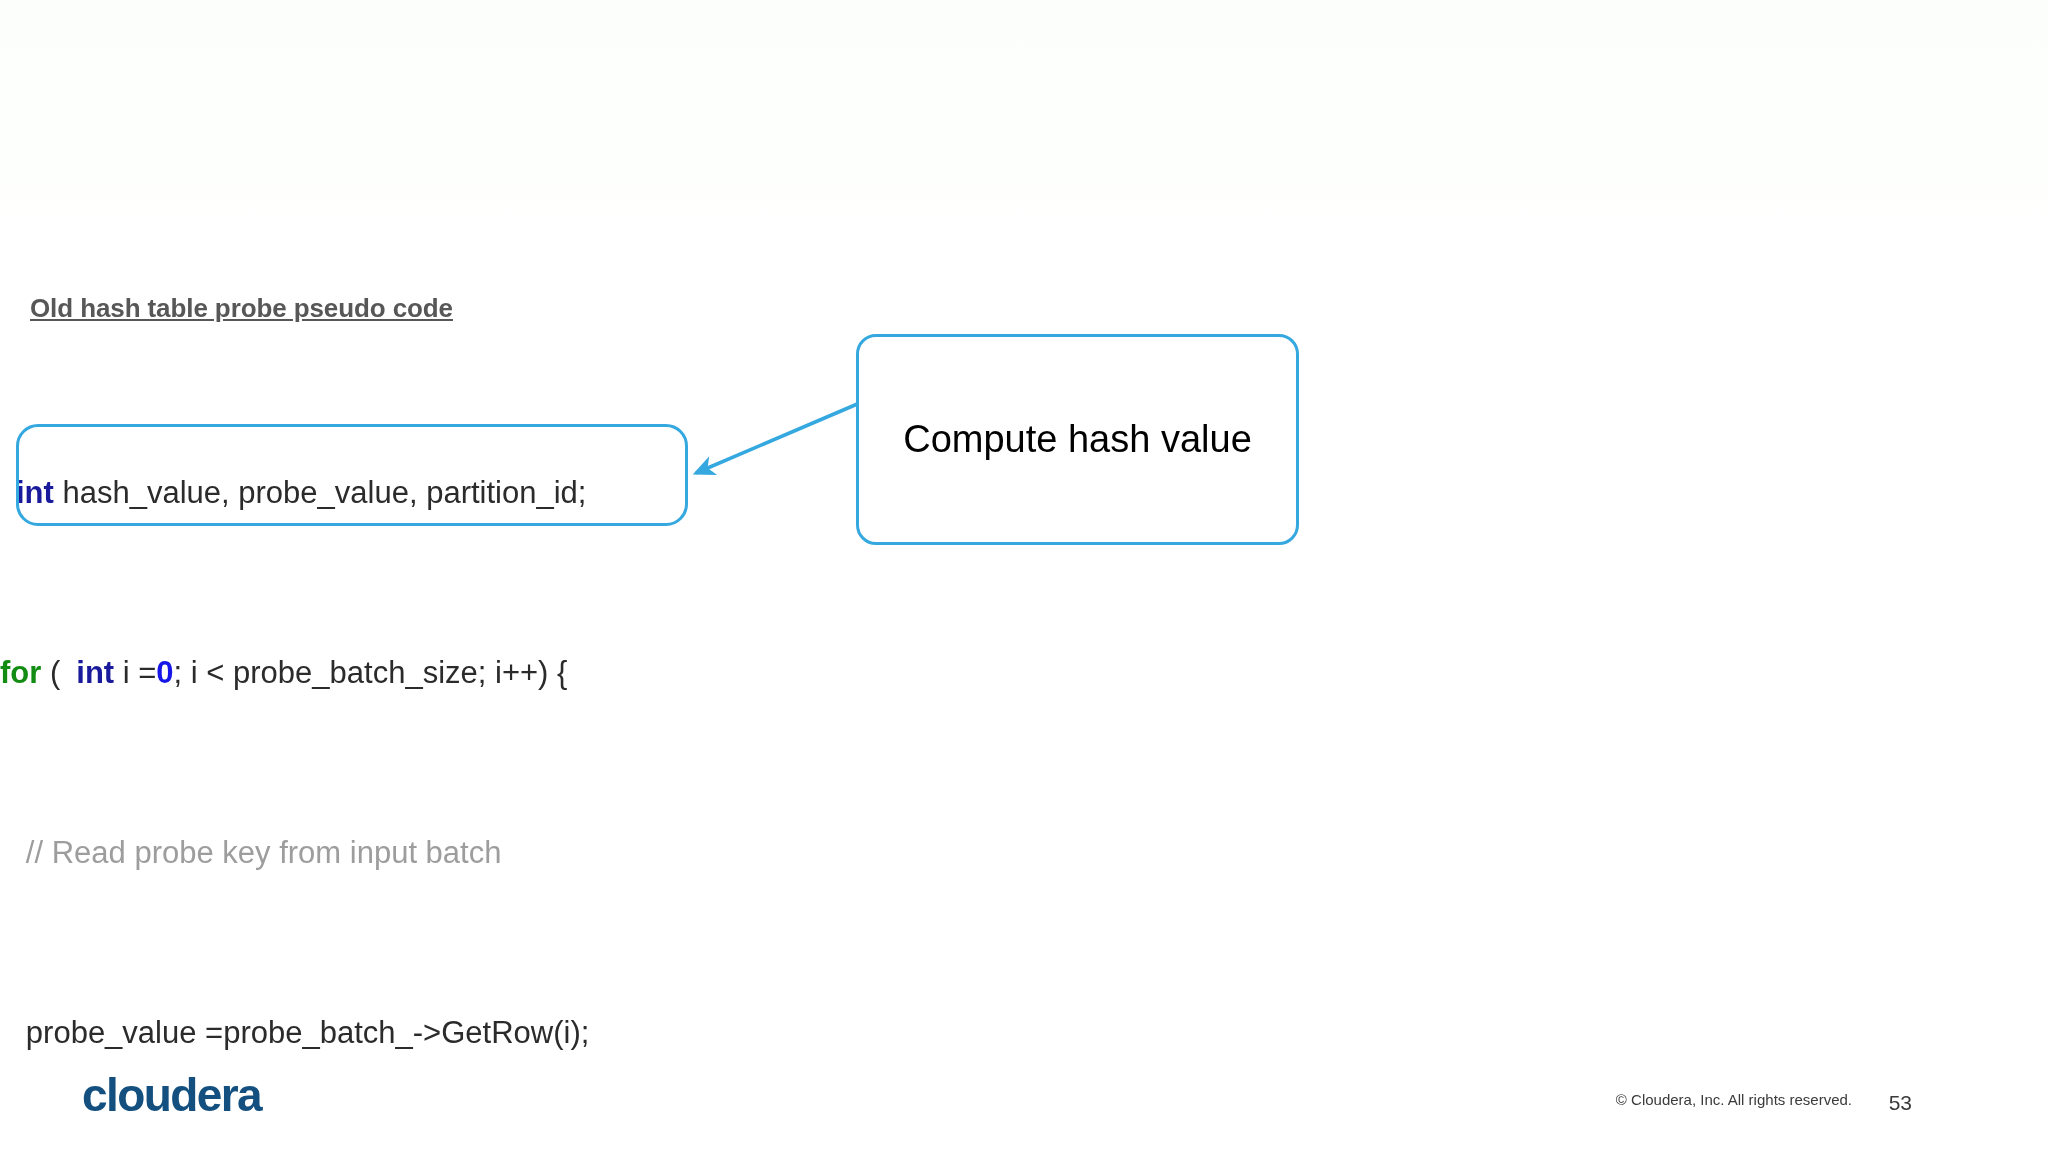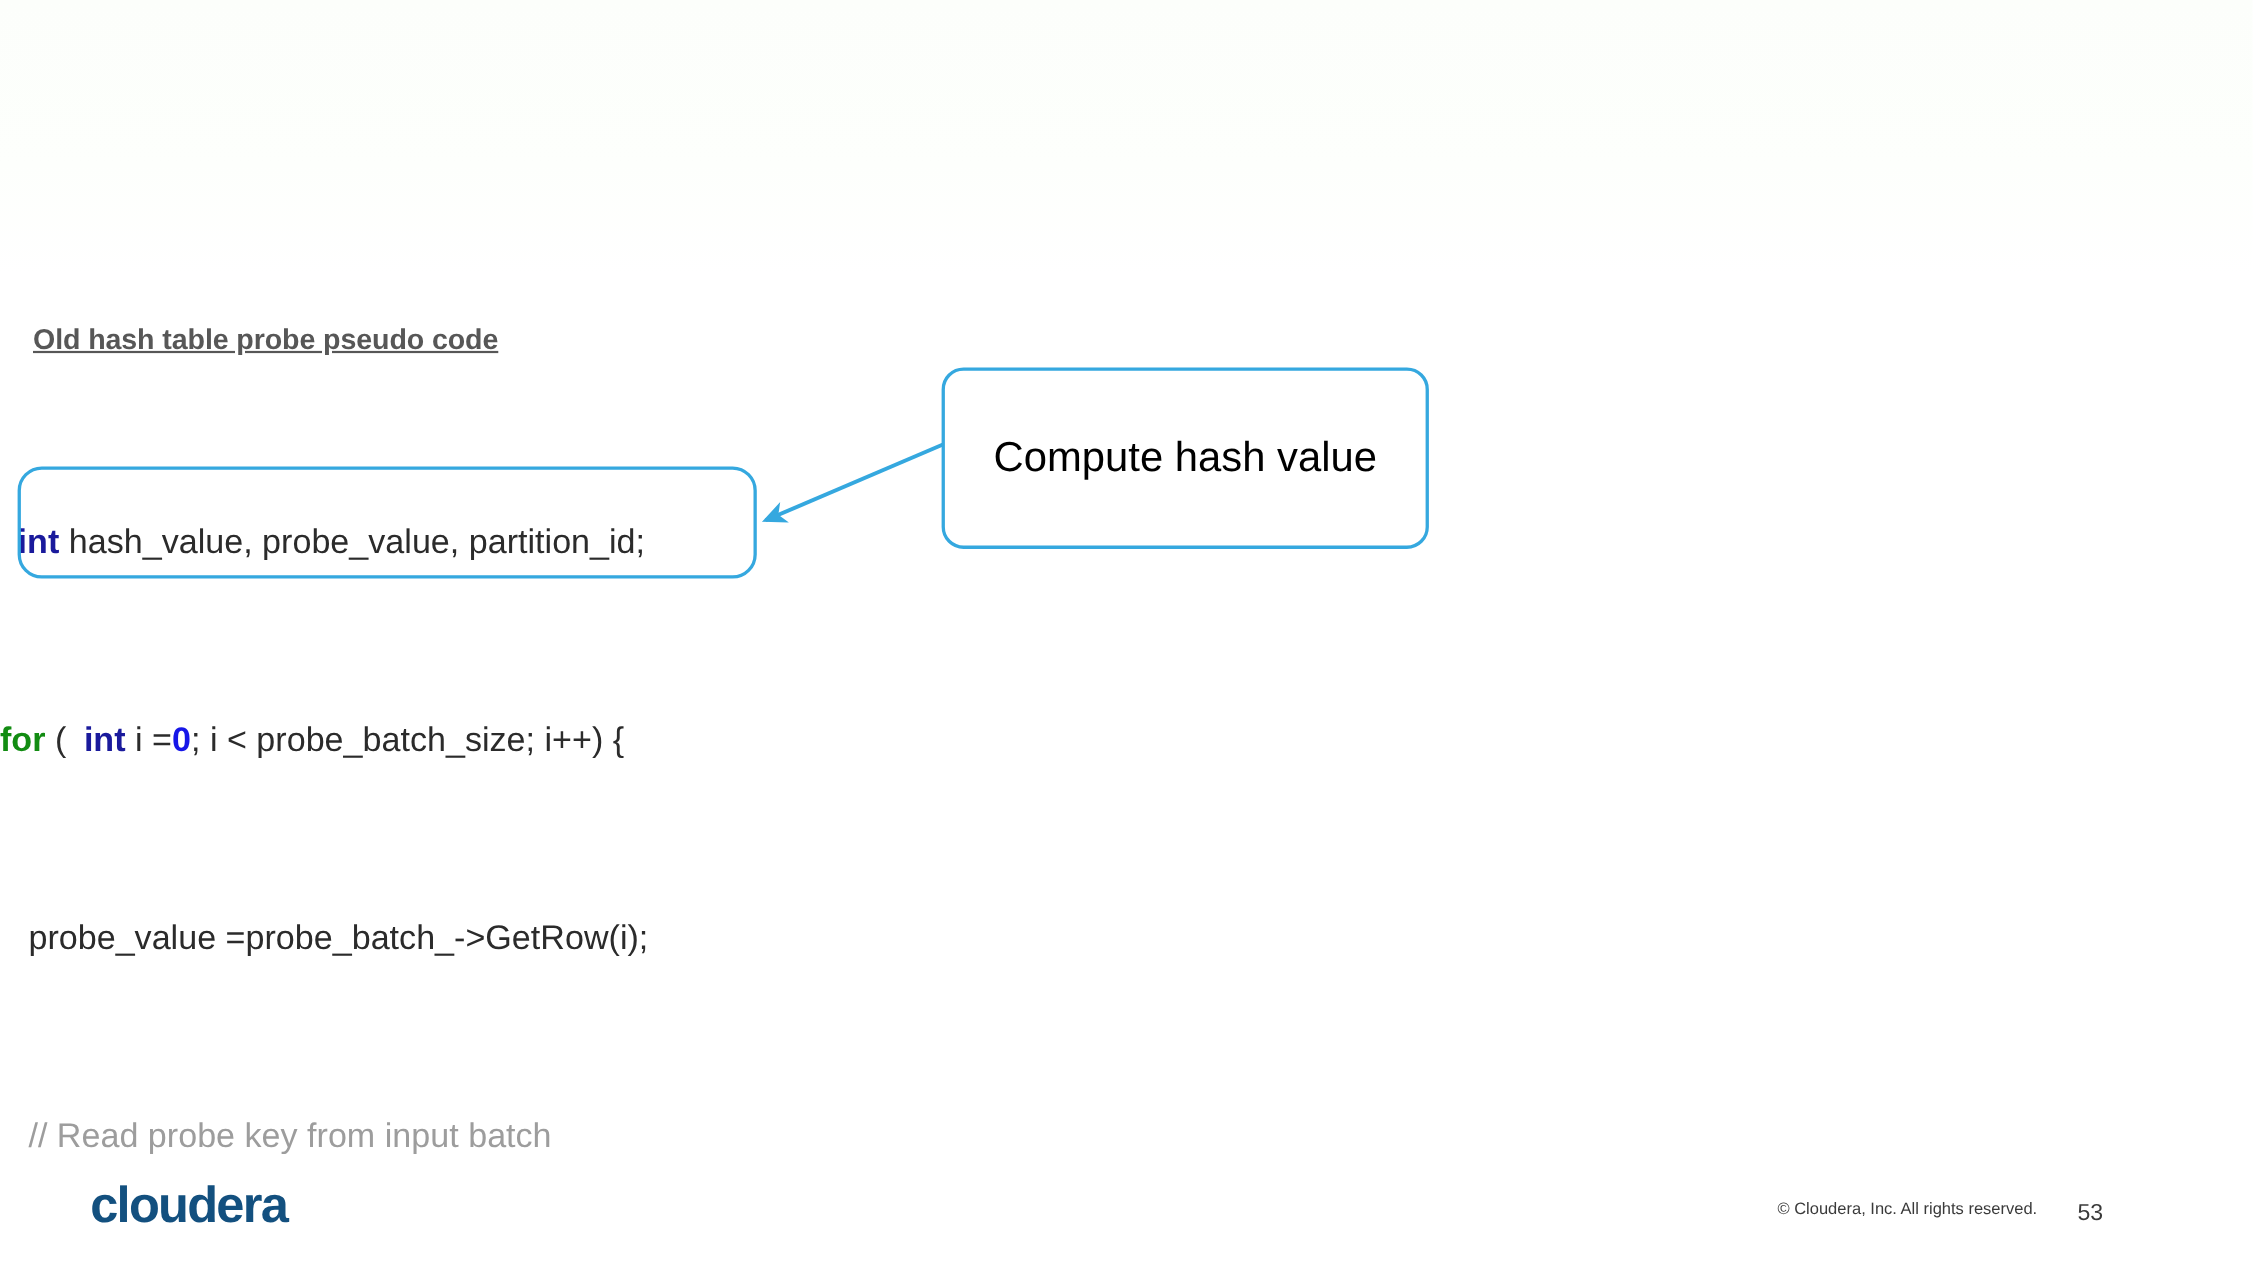--- a/index.html
+++ b/index.html
@@ -80,21 +80,21 @@
     background: transparent;
     box-sizing: border-box;
   }
 
   
   .callout-box {
     position: absolute;
     left: 856px;
     top: 334px;
     width: 443px;
-    height: 165px;
+    height: 211px;
     border: 3.5px solid #35A8DF;
     border-radius: 20px;
     background: #ffffff;
     box-sizing: border-box;
     display: flex;
     align-items: center;
     justify-content: center;
   }
   .callout-text {
     font-family: "Liberation Sans", sans-serif;
@@ -150,23 +150,23 @@
 
 
   <div class="code-block">
 
     <div class="code-heading">Old hash table probe pseudo code</div>
 
     <div class="code-line"><span class="kw-type">int</span><span> hash_value, probe_value, partition_id;</span></div>
 
     <div class="code-line"><span class="kw-ctrl">for</span><span> (</span><span class="kw-type">int</span><span> i =</span><span class="num">0</span><span>; i &lt; probe_batch_size; i++) {</span></div>
 
+    <div class="code-line"><span>   </span><span class="cmt">// Read probe key from input batch</span></div>
+
     <div class="code-line"><span>   probe_value =probe_batch_-&gt;GetRow(i);</span></div>
-
-    <div class="code-line"><span>   </span><span class="cmt">// Read probe key from input batch</span></div>
 
     
 
     
 
     
 
     
 
     

